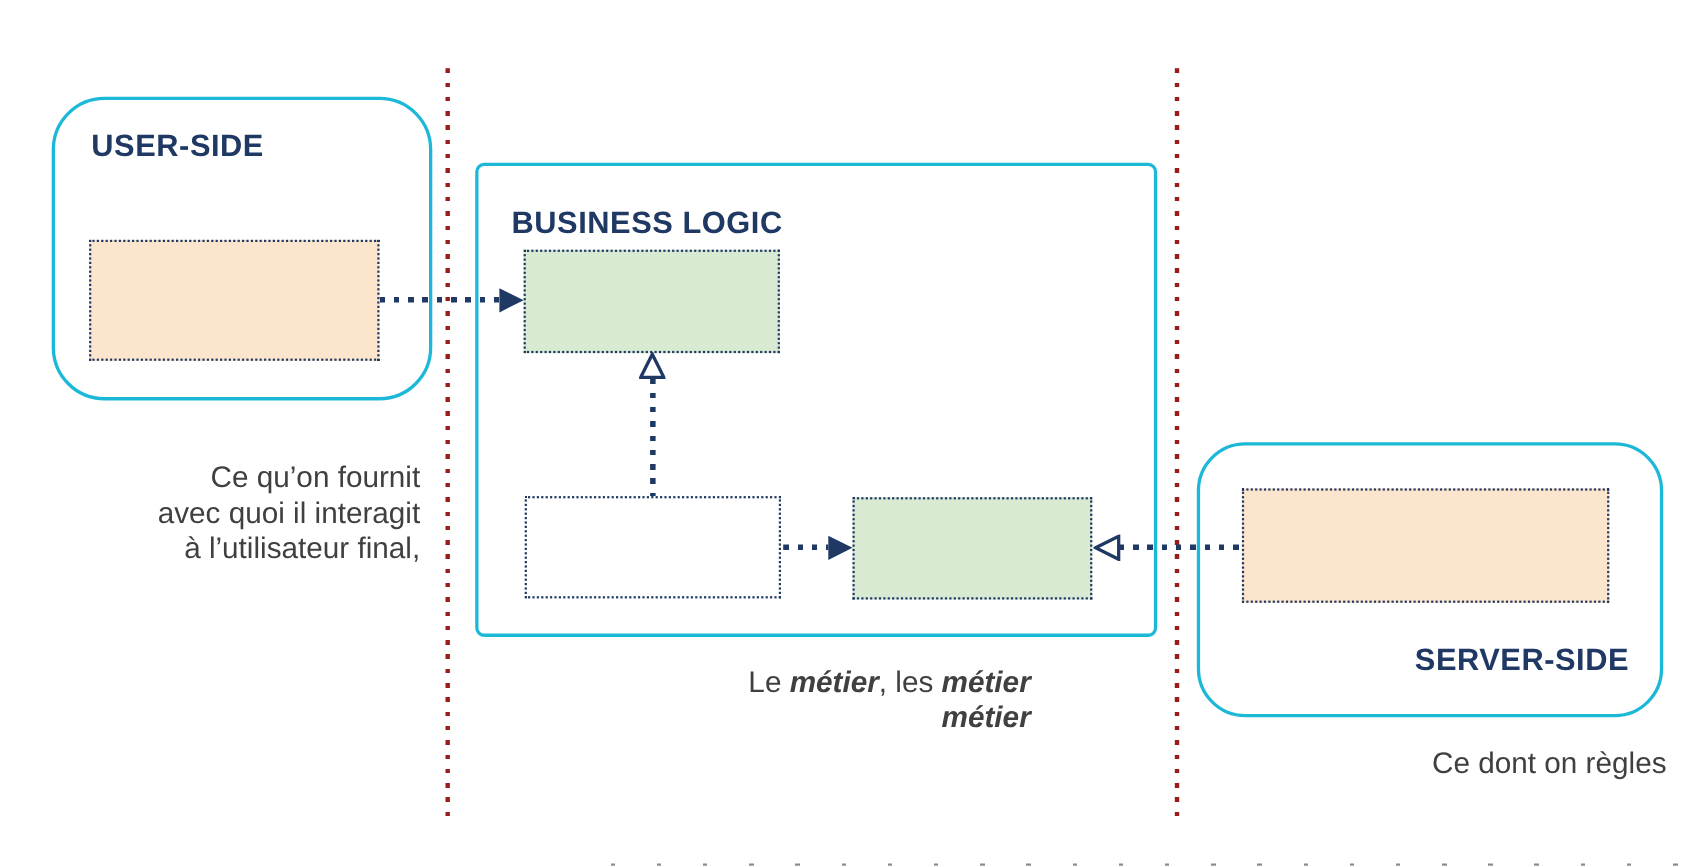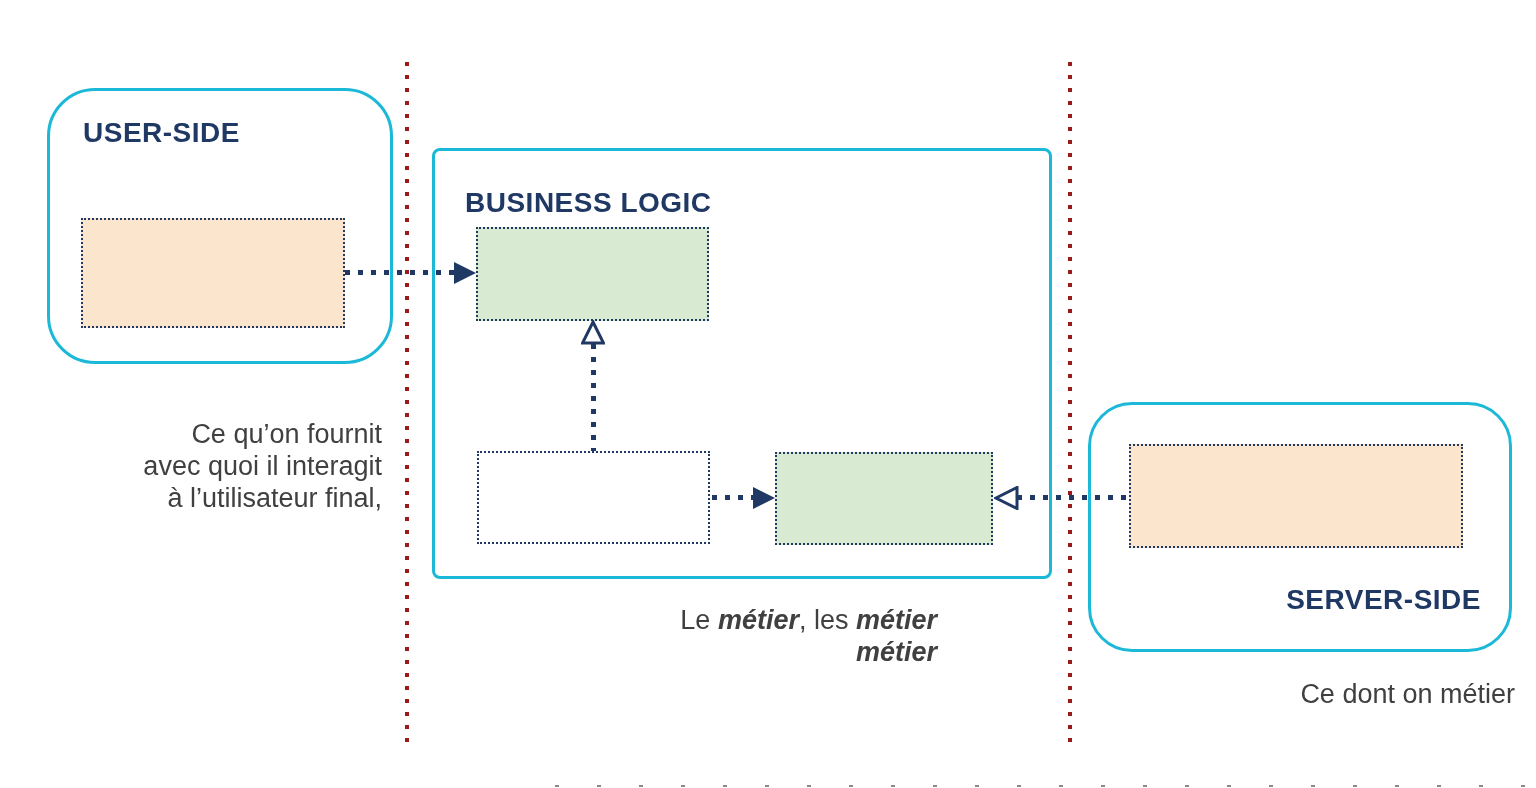--- a/index.html
+++ b/index.html
@@ -114,18 +114,18 @@
     <div>avec quoi il interagit</div>
     <div>à l’utilisateur final,</div>
   </div>
 
   <div class="caption" id="caption-business">
     <div><span>Le </span><span class="b">métier</span><span>, les </span><span class="b">métier</span></div>
     <div><span class="b">métier</span></div>
   </div>
 
   <div class="caption" id="caption-server">
-    <div>Ce dont on métier</div>
+    <div>Ce dont on règles</div>
   </div>
 
   <div id="bottom-dashes"></div>
 
 </div>
 
 </body></html>

